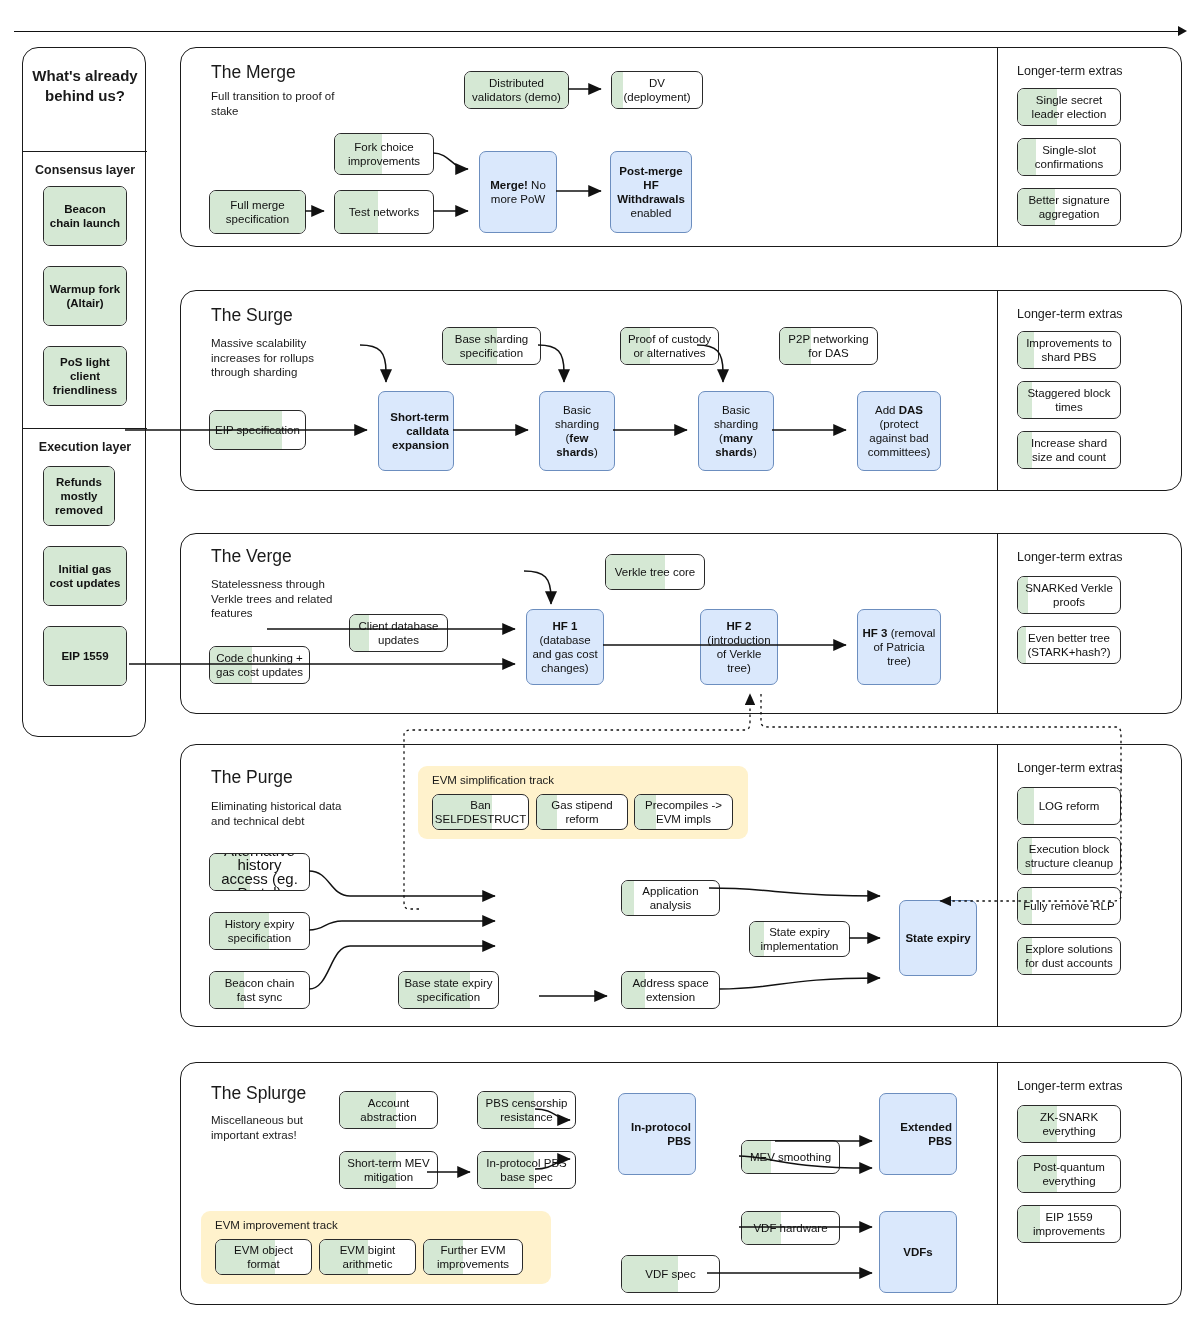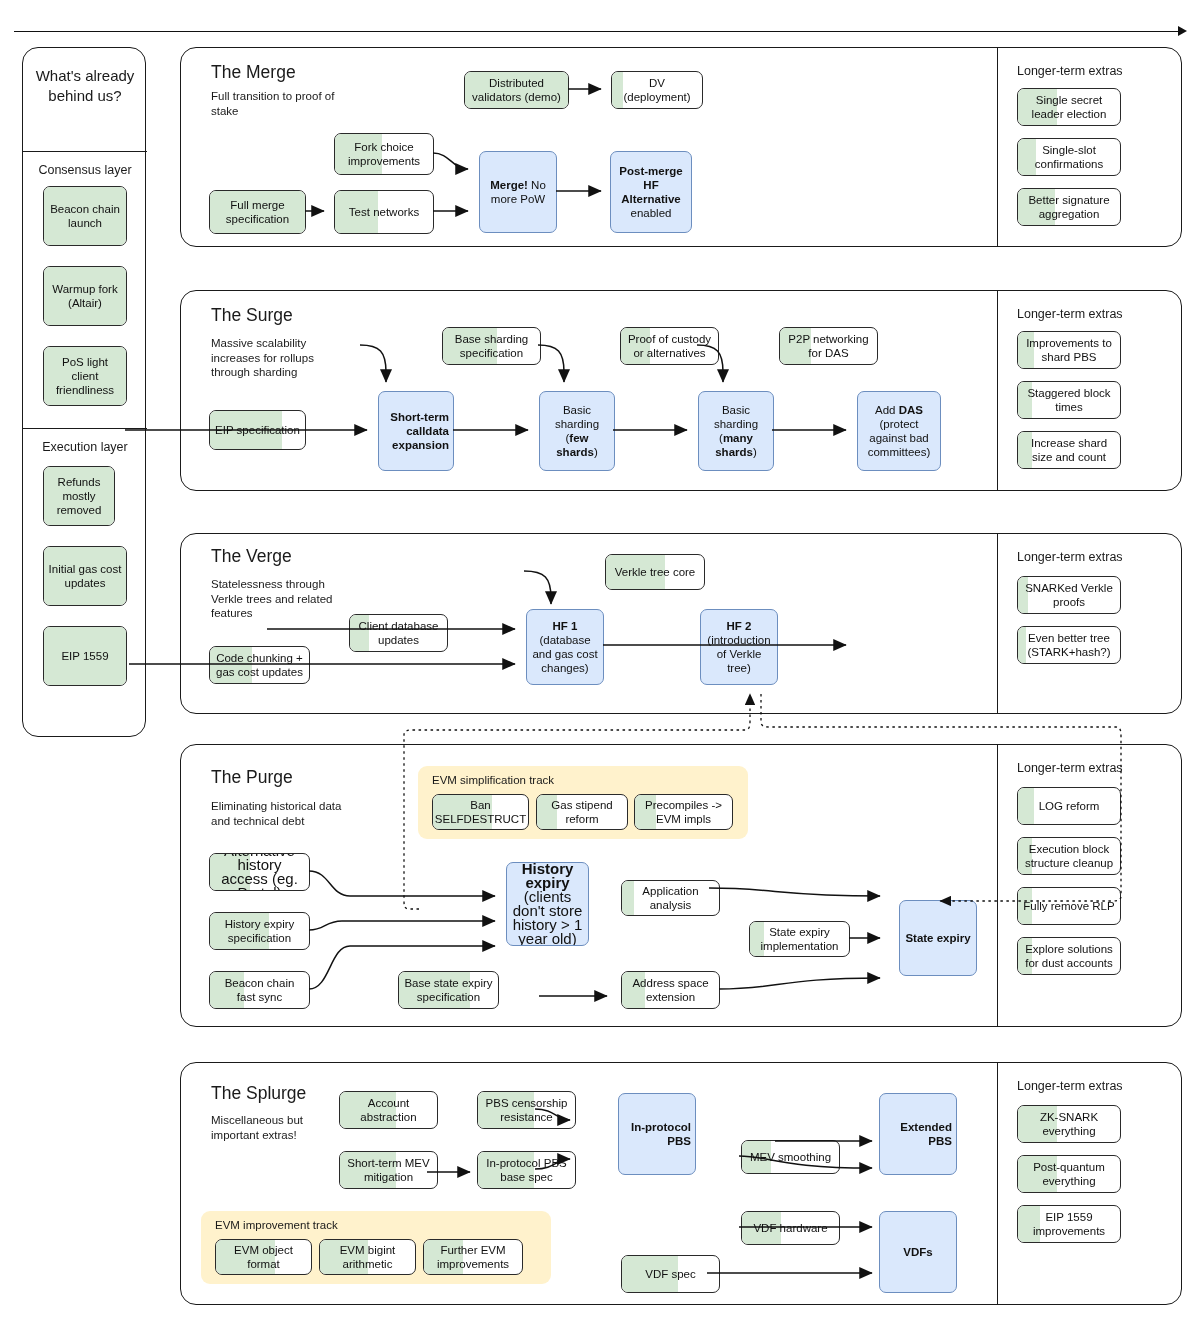--- a/index.html
+++ b/index.html
@@ -32,21 +32,21 @@
 
   
   .panel {
     position: absolute;
     border: 1.4px solid #1a1a1a;
     border-radius: 16px;
     background: #fff;
   }
 
   
-  #sidebar { left: 22px; top: 47px; width: 124px; height: 690px; }
+  #sidebar { left: 22px; top: 47px; width: 124px; height: 690px; font-weight: bold; }
   #sidebar-title {
     position: absolute; top: 18px; left: 0; width: 124px;
     text-align: center; font-size: 15px; line-height: 20px; color: #1a1a1a;
   }
   .sb-divider { position: absolute; left: 0; width: 124px; height: 1.4px; background: #1a1a1a; }
   .sb-group-label {
     position: absolute; left: 0; width: 124px; text-align: center;
     font-size: 12.5px; color: #1a1a1a;
   }
 
@@ -164,21 +164,21 @@
         <span class="label">Full merge specification</span>
     </div>
     <div class="node" style="left:153px;top:142px;width:100px;height:44px">
       <span class="fill" style="width:44%"></span>
         <span class="label">Test networks</span>
     </div>
     <div class="node blue" style="left:298px;top:103px;width:78px;height:82px">
       <span class="label nl"><b>Merge!</b> No more PoW</span>
     </div>
     <div class="node blue" style="left:429px;top:103px;width:82px;height:82px">
-      <span class="label nl"><b>Post-merge HF Alternative</b> enabled</span>
+      <span class="label nl"><b>Post-merge HF Withdrawals</b> enabled</span>
     </div>
 
     <div class="extras-sep" style="left:816px;top:0;height:198px"></div>
     <div class="extras-title" style="left:836px;top:16px">Longer-term extras</div>
     <div class="node" style="left:836px;top:40px;width:104px;height:38px">
       <span class="fill" style="width:38%"></span>
         <span class="label">Single secret leader election</span>
     </div>
     <div class="node" style="left:836px;top:90px;width:104px;height:38px">
       <span class="fill" style="width:18%"></span>
@@ -254,20 +254,23 @@
     <div class="node" style="left:28px;top:112px;width:101px;height:38px">
       <span class="fill" style="width:42%"></span>
         <span class="label">Code chunking + gas cost updates</span>
     </div>
     <div class="node blue" style="left:345px;top:75px;width:78px;height:76px">
       <span class="label nl"><b>HF 1</b> (database and gas cost changes)</span>
     </div>
     <div class="node blue" style="left:519px;top:75px;width:78px;height:76px">
       <span class="label nl"><b>HF 2</b> (introduction of Verkle tree)</span>
     </div>
+    <div class="node blue" style="left:676px;top:75px;width:84px;height:76px">
+      <span class="label nl"><b>HF 3</b> (removal of Patricia tree)</span>
+    </div>
 
     <div class="extras-sep" style="left:816px;top:0;height:179px"></div>
     <div class="extras-title" style="left:836px;top:16px">Longer-term extras</div>
     <div class="node" style="left:836px;top:42px;width:104px;height:38px">
       <span class="fill" style="width:10%"></span>
         <span class="label">SNARKed Verkle proofs</span>
     </div>
     <div class="node" style="left:836px;top:92px;width:104px;height:38px">
       <span class="fill" style="width:8%"></span>
         <span class="label">Even better tree (STARK+hash?)</span>
@@ -298,23 +301,20 @@
       <span class="fill" style="width:40%"></span>
         <span class="label sm">Alternative history access (eg. Portal)</span>
     </div>
     <div class="node" style="left:28px;top:167px;width:101px;height:38px">
       <span class="fill" style="width:60%"></span>
         <span class="label">History expiry specification</span>
     </div>
     <div class="node" style="left:28px;top:226px;width:101px;height:38px">
       <span class="fill" style="width:34%"></span>
         <span class="label">Beacon chain fast sync</span>
-    </div>
-    <div class="node blue" style="left:325px;top:117px;width:83px;height:84px">
-      <span class="label nl sm"><b>History expiry</b> (clients don't store history &gt; 1 year old)</span>
     </div>
     <div class="node" style="left:440px;top:135px;width:99px;height:36px">
       <span class="fill" style="width:12%"></span>
         <span class="label">Application analysis</span>
     </div>
     <div class="node" style="left:217px;top:226px;width:101px;height:38px">
       <span class="fill" style="width:72%"></span>
         <span class="label">Base state expiry specification</span>
     </div>
     <div class="node" style="left:568px;top:176px;width:101px;height:36px">

